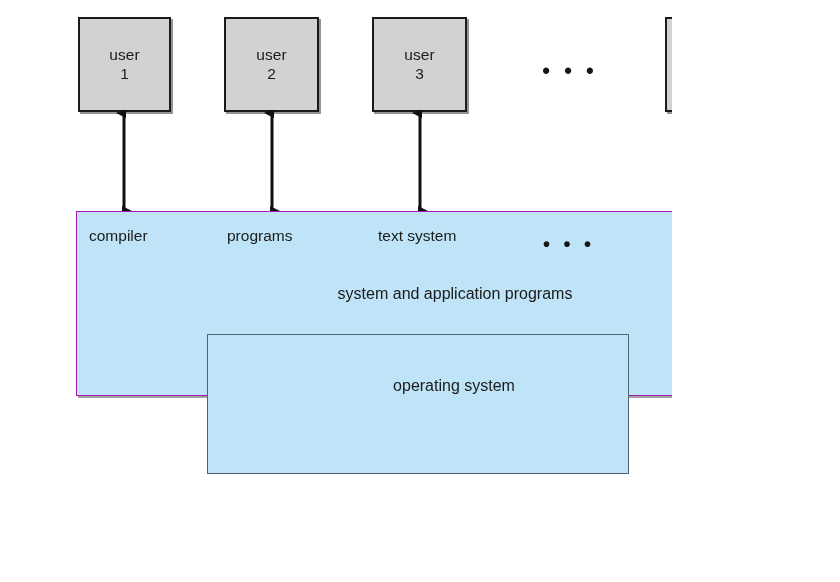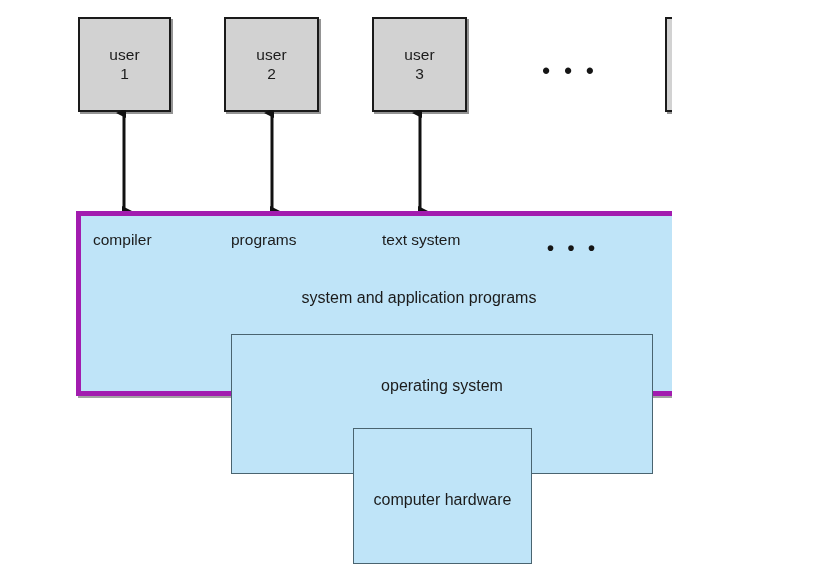--- a/index.html
+++ b/index.html
@@ -58,46 +58,46 @@
     position: absolute;
   }
 
   
   .layer {
     position: absolute;
     box-sizing: border-box;
     background: #bfe4f8;
   }
   .layer.band {
-    border: 5px solid #a21caf;
+    border: 1px solid #a21caf;
     box-shadow: 2px 2px 0 0 rgba(70,70,70,0.5);
   }
   .layer.inner {
     border: 1.5px solid #4a6470;
-    margin-left: 24px;
   }
 
   .band-label {
     position: absolute;
     font-size: 15.5px;
     color: #1b1b1b;
     white-space: nowrap;
     line-height: 1.2;
   }
   .band-label.two-line {
     text-align: right;
     white-space: normal;
   }
   .center-label {
     position: absolute;
     width: 100%;
     text-align: center;
     font-size: 16px;
     color: #1b1b1b;
     line-height: 1.2;
+    padding-left: 36px;
   }
 </style>
 </head>
 <body>
 
 <div id="diagram">
 
   <div class="user-box" style="left:78px; top:17px; width:93px; height:95px;">
     <span class="ln">user</span>
     <span class="ln">1</span>
@@ -157,17 +157,14 @@
     <div class="band-label two-line" style="right:12px; top:15px; width:110px;">
     </div>
 
     <div class="center-label" style="left:0; top:72px;">system and application programs</div>
   </div>
 
   <div class="layer inner" style="left:207px; top:334px; width:422px; height:140px;">
     <div class="center-label" style="left:0; top:41px;">operating system</div>
   </div>
 
-  <div class="layer inner" style="left:329px; top:428px; width:179px; height:136px;">
-    <div class="center-label" style="left:0; top:61px;">computer hardware</div>
-  </div>
 
 </div>
 
 </body></html>

